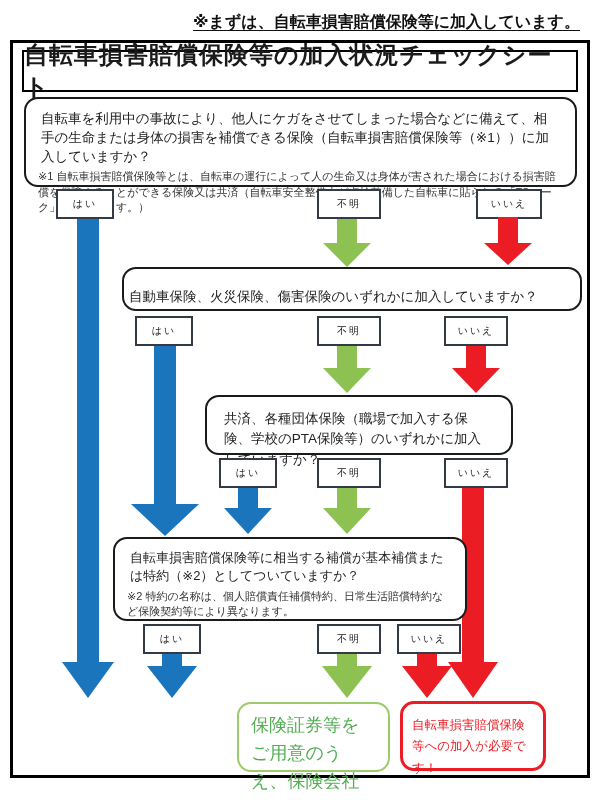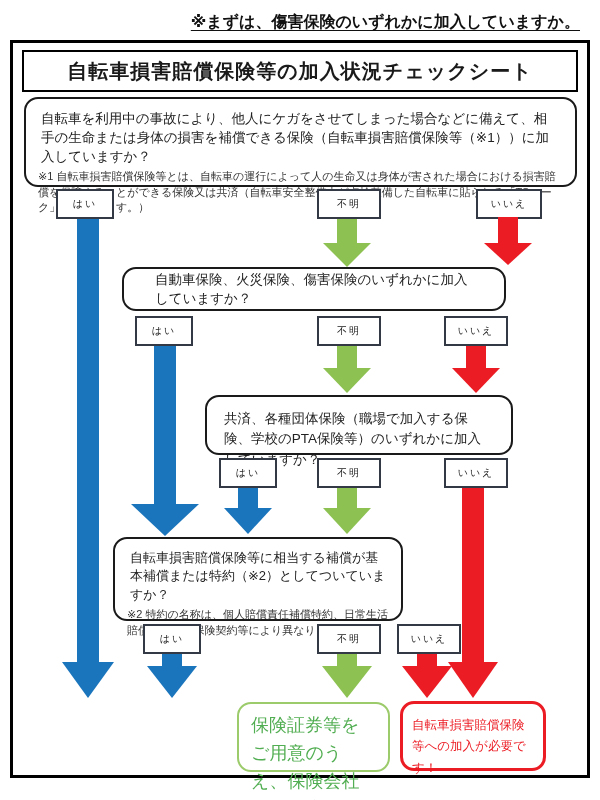--- a/index.html
+++ b/index.html
@@ -11,21 +11,21 @@
     position:absolute;top:12px;right:20px;font-size:16px;font-weight:bold;
     text-decoration:underline;text-underline-offset:3px;color:#111;
   }
   .frame{
     position:absolute;left:10px;top:40px;width:580px;height:738px;
     border:3px solid #000;box-sizing:border-box;
   }
   .title-box{
     position:absolute;left:22px;top:50px;width:556px;height:42px;box-sizing:border-box;
     border:2px solid #000;display:flex;align-items:center;justify-content:center;
-    font-size:20px;font-weight:bold;letter-spacing:1px;
+    font-size:24px;font-weight:bold;letter-spacing:1px;
   }
   .qbox{
     position:absolute;box-sizing:border-box;border:2px solid #1a1a1a;border-radius:14px;
     background:#fff;
   }
   .q-main{margin:3px;font-size:13.5px;line-height:1.42;color:#222;}
   .q-note{margin:3px 0 0 0;font-size:11px;line-height:1.38;color:#333;}
   .answer-label{
     position:absolute;height:30px;box-sizing:border-box;border:2px solid #333a45;
     background:#fff;display:flex;align-items:center;justify-content:center;
@@ -53,21 +53,21 @@
   .result-red{
     left:400px;top:701px;width:146px;height:70px;border:3px solid var(--no_red);
     color:var(--no_red);font-size:12.5px;line-height:1.7;padding:11px 9px;
   }
 </style>
 </head>
 <body>
 
 <div class="canvas">
 
-  <div class="top-note">※まずは、傷害保険のいずれかに加入していますか。</div>
+  <div class="top-note">※まずは、自転車損害賠償保険等に加入しています。</div>
 
   <div class="frame"></div>
 
   <div class="title-box">自転車損害賠償保険等の加入状況チェックシート</div>
 
   <div class="qbox" style="left:24px;top:97px;width:553px;height:90px;padding:7px 12px;">
     <p class="q-main">自転車を利用中の事故により、他人にケガをさせてしまった場合などに備えて、相手の生命または身体の損害を補償できる保険（自転車損害賠償保険等（※1））に加入していますか？</p>
     <p class="q-note">※1 自転車損害賠償保険等とは、自転車の運行によって人の生命又は身体が害された場合における損害賠償を保障することができる保険又は共済（自転車安全整備士が点検整備した自転車に貼られる「TSマーク」も該当します。）</p>
   </div>
 
@@ -75,21 +75,21 @@
   <div class="answer-label" style="left:317px;top:189px;width:64px;">不明</div>
   <div class="answer-label" style="left:476px;top:189px;width:66px;">いいえ</div>
 
   <div class="shaft blue" style="left:77px;top:219px;width:22px;height:443px;"></div>
   <div class="head blue" style="left:62px;top:662px;border-width:36px 26px 0 26px;"></div>
   <div class="shaft green" style="left:337px;top:219px;width:20px;height:24px;"></div>
   <div class="head green" style="left:323px;top:243px;border-width:24px 24px 0 24px;"></div>
   <div class="shaft red" style="left:498px;top:217px;width:20px;height:26px;"></div>
   <div class="head red" style="left:484px;top:243px;border-width:22px 24px 0 24px;"></div>
 
-  <div class="qbox" style="left:122px;top:267px;width:384px;height:44px;display:flex;align-items:center;padding:0 28px;">
+  <div class="qbox" style="left:122px;top:267px;width:460px;height:44px;display:flex;align-items:flex-end;padding:0 2px;">
     <p class="q-main">自動車保険、火災保険、傷害保険のいずれかに加入していますか？</p>
   </div>
 
   <div class="answer-label" style="left:135px;top:316px;width:58px;">はい</div>
   <div class="answer-label" style="left:317px;top:316px;width:64px;">不明</div>
   <div class="answer-label" style="left:444px;top:316px;width:64px;">いいえ</div>
 
   <div class="shaft blue" style="left:154px;top:346px;width:22px;height:158px;"></div>
   <div class="head blue" style="left:131px;top:504px;border-width:32px 34px 0 34px;"></div>
   <div class="shaft green" style="left:337px;top:346px;width:20px;height:22px;"></div>
@@ -105,21 +105,21 @@
   <div class="answer-label" style="left:317px;top:458px;width:64px;">不明</div>
   <div class="answer-label" style="left:444px;top:458px;width:64px;">いいえ</div>
 
   <div class="shaft blue" style="left:238px;top:488px;width:20px;height:20px;"></div>
   <div class="head blue" style="left:224px;top:508px;border-width:26px 24px 0 24px;"></div>
   <div class="shaft green" style="left:337px;top:488px;width:20px;height:20px;"></div>
   <div class="head green" style="left:323px;top:508px;border-width:26px 24px 0 24px;"></div>
   <div class="shaft red" style="left:462px;top:488px;width:22px;height:174px;"></div>
   <div class="head red" style="left:448px;top:662px;border-width:36px 25px 0 25px;"></div>
 
-  <div class="qbox" style="left:113px;top:537px;width:290px;height:84px;padding:7px 12px;">
+  <div class="qbox" style="left:113px;top:537px;width:354px;height:84px;padding:7px 12px;">
     <p class="q-main" style="font-size:13px;">自転車損害賠償保険等に相当する補償が基本補償または特約（※2）としてついていますか？</p>
     <p class="q-note">※2 特約の名称は、個人賠償責任補償特約、日常生活賠償特約など保険契約等により異なります。</p>
   </div>
 
   <div class="answer-label" style="left:143px;top:624px;width:58px;">はい</div>
   <div class="answer-label" style="left:317px;top:624px;width:64px;">不明</div>
   <div class="answer-label" style="left:397px;top:624px;width:64px;">いいえ</div>
 
   <div class="shaft blue" style="left:162px;top:654px;width:20px;height:12px;"></div>
   <div class="head blue" style="left:147px;top:666px;border-width:32px 25px 0 25px;"></div>

